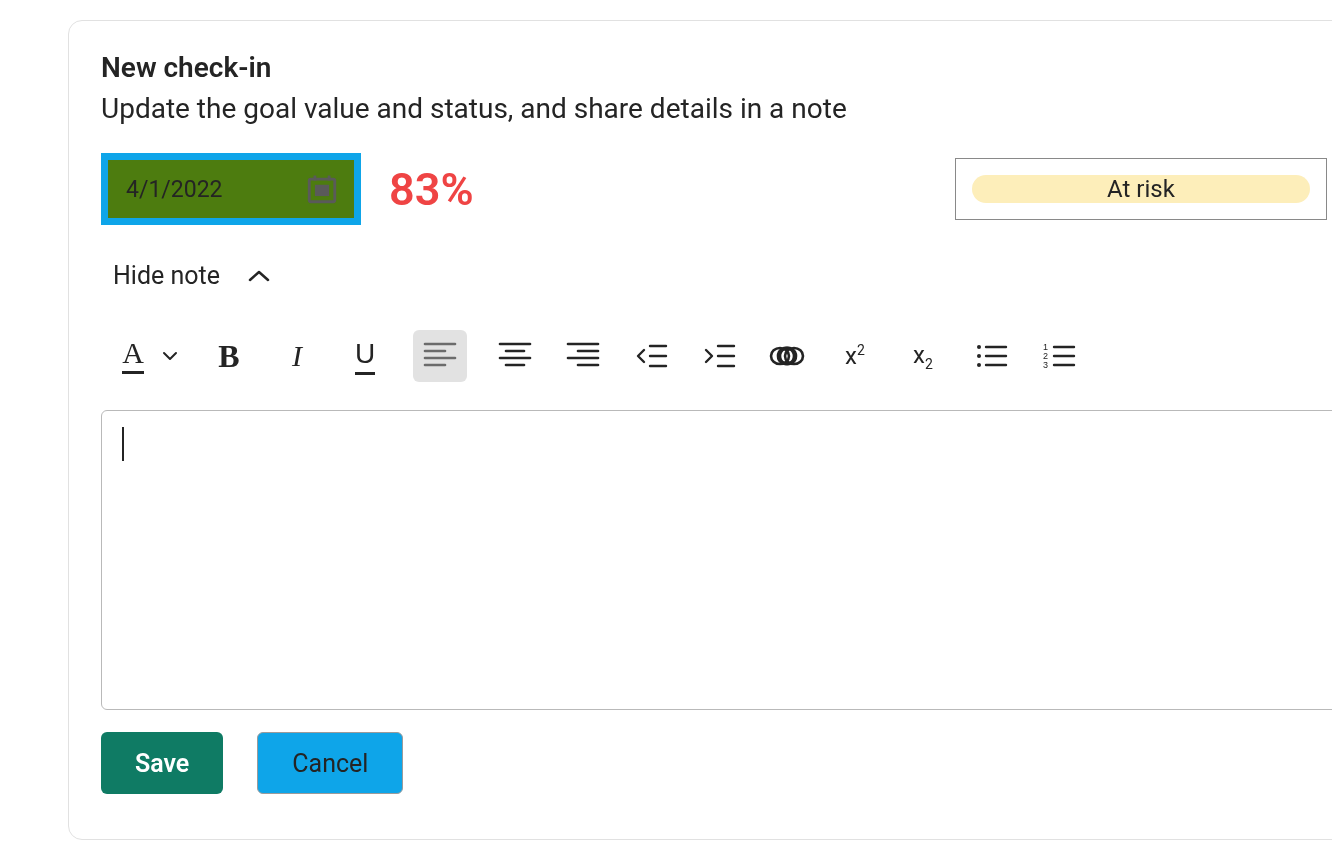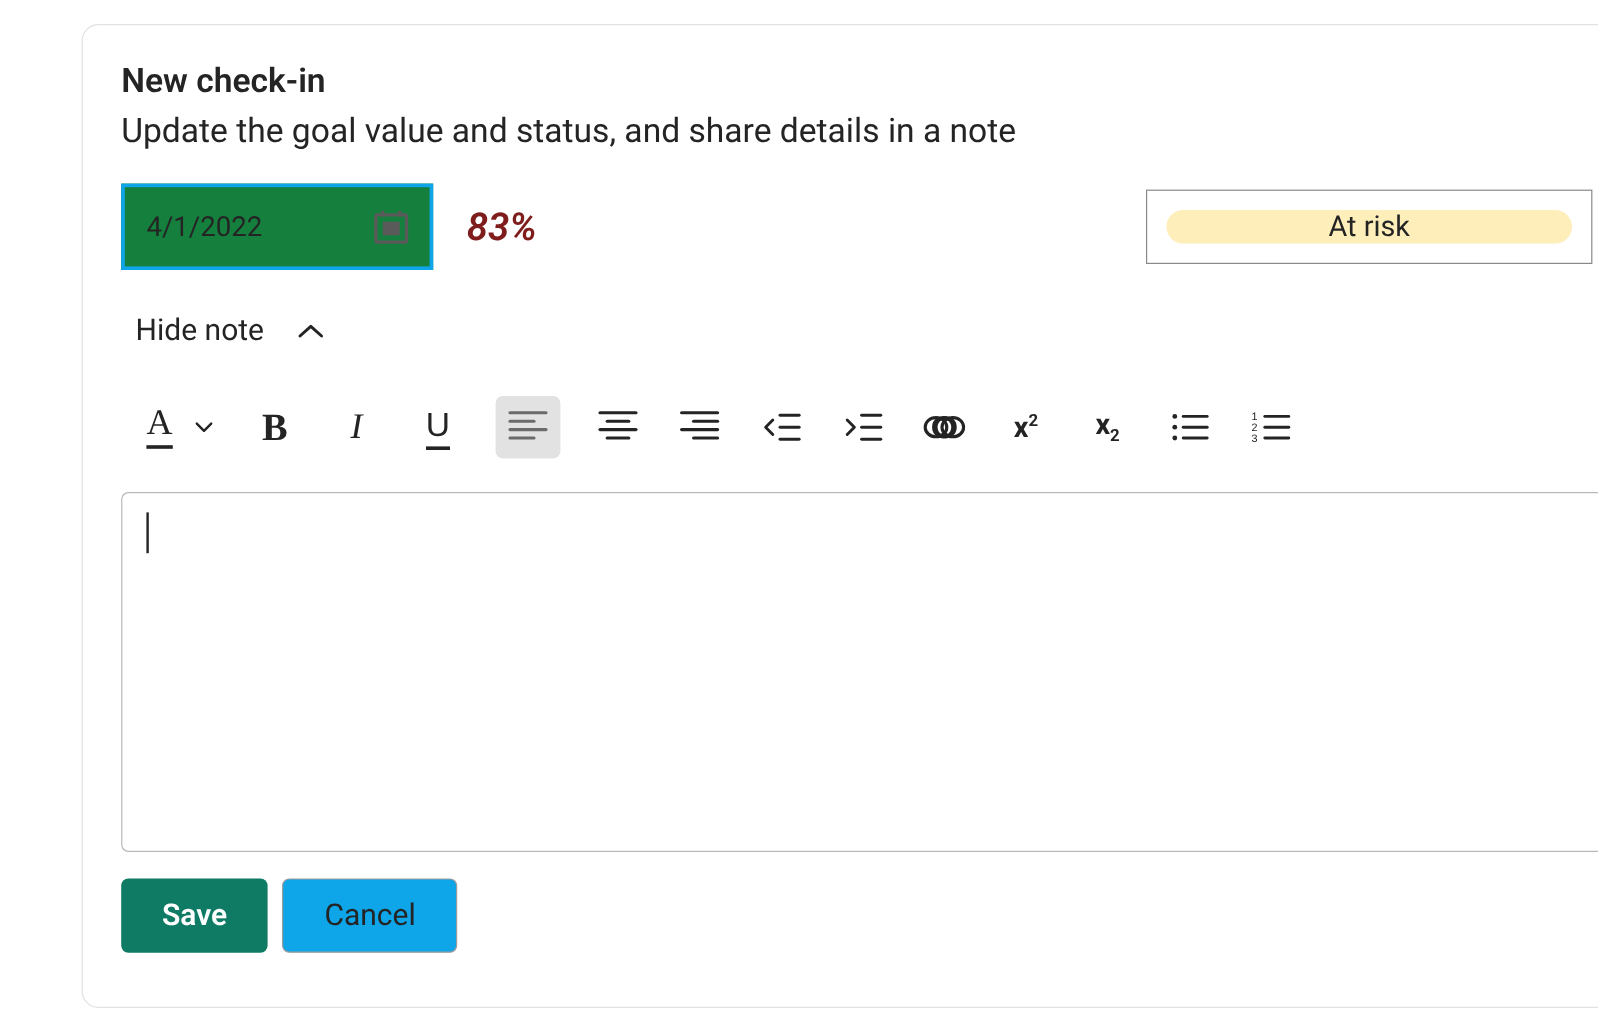--- a/index.html
+++ b/index.html
@@ -39,42 +39,41 @@
     display: flex;
     align-items: center;
     margin-bottom: 36px;
   }
   .date-input {
     display: flex;
     align-items: center;
     justify-content: space-between;
     width: 260px;
     height: 72px;
-    border: 3px solid #0ea5e9;
-    background: #15803d;
+    border: 7px solid #0ea5e9;
+    background: #4d7c0f;
     padding: 0 14px 0 18px;
     font-size: 23px;
     color: #242424;
     cursor: pointer;
   }
   .date-input .cal-icon {
     width: 36px;
     height: 36px;
     display: inline-flex;
     align-items: center;
     justify-content: center;
     color: #5a5a5a;
   }
   .percent {
-    font-size: 32px;
+    font-size: 45px;
     font-weight: 600;
-    color: #7f1d1d;
+    color: #ef4444;
     margin-left: 28px;
     line-height: 1;
-    font-style: italic;
   }
   .spacer { flex: 1; }
   .status-box {
     width: 372px;
     height: 62px;
     border: 1px solid #898989;
     display: flex;
     align-items: center;
     justify-content: center;
     padding: 16px;
@@ -164,21 +163,20 @@
   .underline-u::after {
     content: "";
     position: absolute;
     left: 0; right: 0; bottom: 0;
     height: 2.5px;
     background: #242424;
   }
   .sup-x, .sub-x {
     font-size: 24px;
     position: relative;
-    font-weight: bold;
   }
   .sup-x sup { font-size: 14px; vertical-align: super; }
   .sub-x sub { font-size: 14px; vertical-align: sub; }
   .note-area {
     width: 1240px;
     height: 300px;
     border: 1px solid #b9b9b9;
     border-radius: 6px;
     padding: 16px 20px;
     font-size: 22px;
@@ -188,21 +186,21 @@
   }
   .note-area .caret {
     display: inline-block;
     width: 1.5px;
     height: 34px;
     background: #242424;
     vertical-align: top;
   }
   .actions {
     display: flex;
-    gap: 12px;
+    gap: 34px;
   }
   .btn {
     height: 62px;
     border-radius: 6px;
     font-size: 25px;
     display: inline-flex;
     align-items: center;
     justify-content: center;
     padding: 0 34px;
     cursor: pointer;

